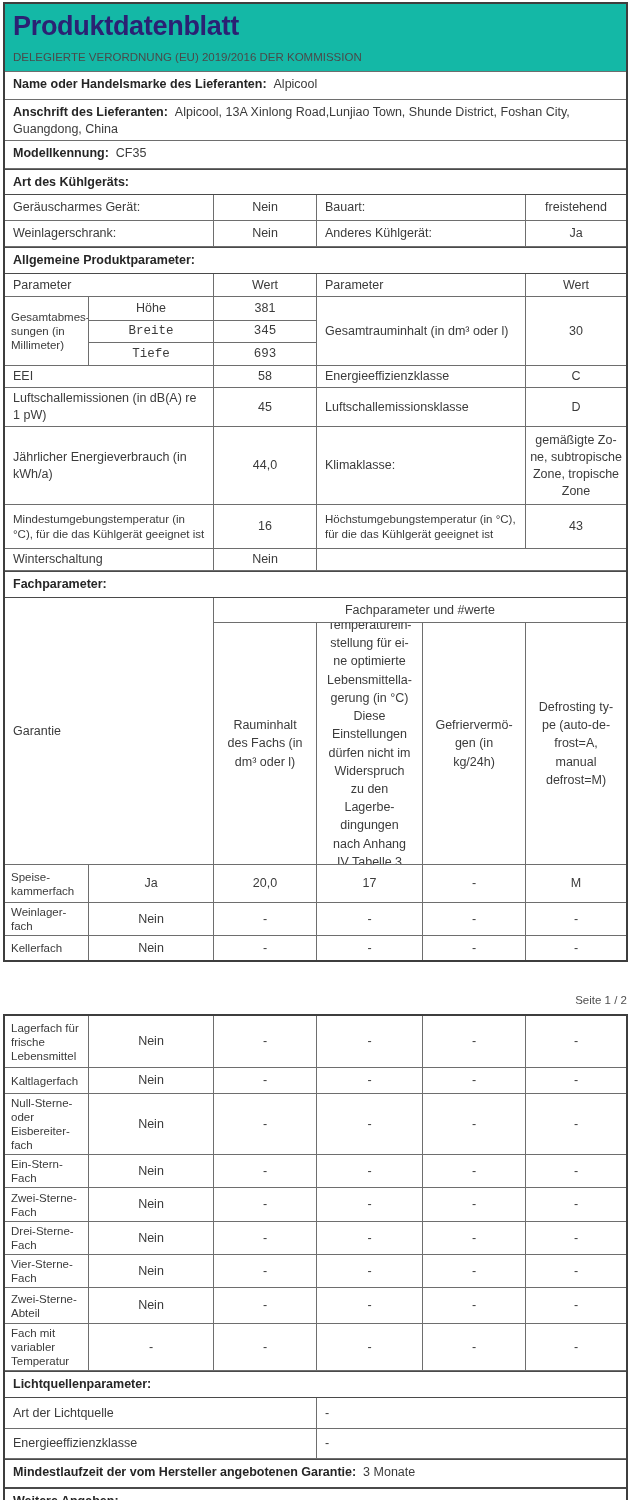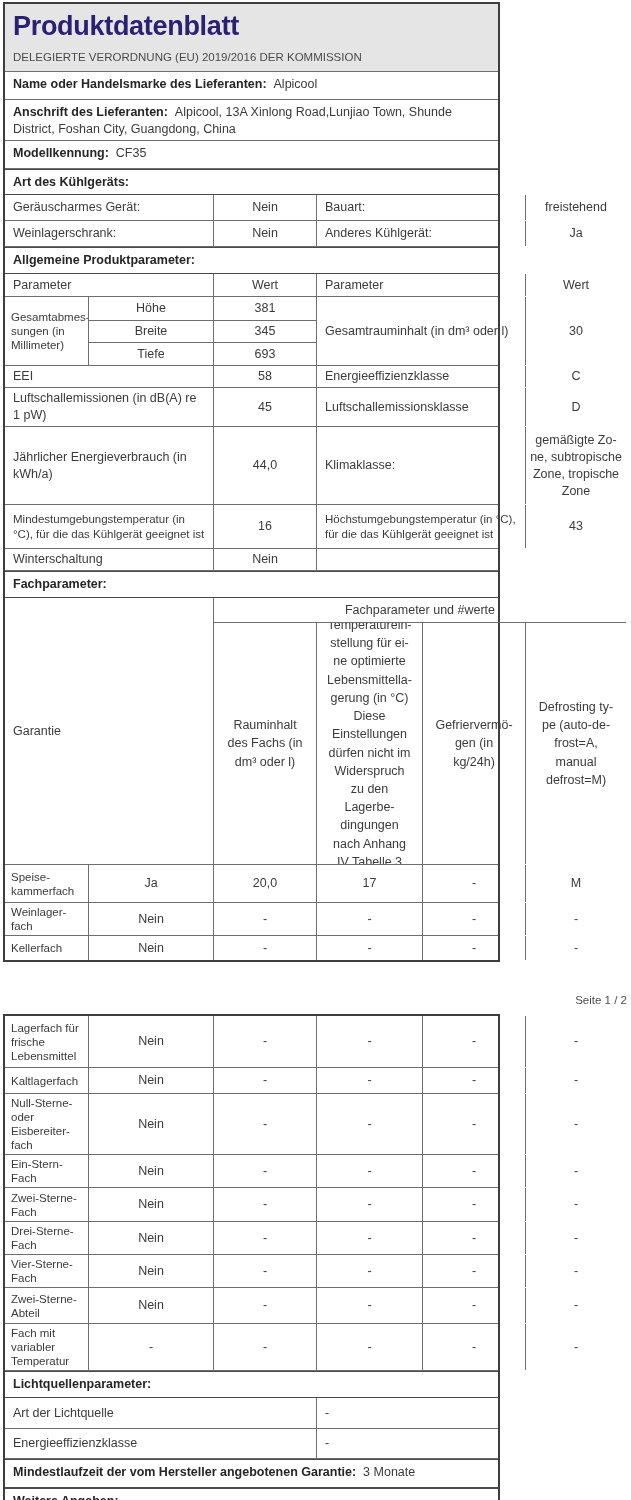--- a/index.html
+++ b/index.html
@@ -2,39 +2,39 @@
 <html><head>
 <meta charset="utf-8">
 <style>
   html,body{margin:0;padding:0;}
   body{
     width:631px;height:1500px;overflow:hidden;background:#ffffff;
     font-family:"Liberation Sans","DejaVu Sans",sans-serif;
     font-size:12.5px;line-height:17px;color:#3b3b3b;
   }
   .page-box{
-    margin:0 3px;width:497px;box-sizing:border-box;
-    border:2px solid #3e3e3e;background:#e5e5e5;
+    margin:0 3px;width:625px;box-sizing:border-box;
+    border:2px solid #3e3e3e;background:#14b8a6;
   }
   .box1{margin-top:2px;}
   .t-row{display:grid;box-sizing:border-box;border-bottom:1px solid #6e6e6e;background:#fff;}
   .t-row.last{border-bottom:none;}
   .cols4{grid-template-columns:208px 103px 209px 101px;}
   .cols6{grid-template-columns:83px 125px 103px 106px 103px 101px;}
   .cols2{grid-template-columns:311px 310px;text-align:center;}
   .colsW{grid-template-columns:208px 103px 310px;}
   .colsDims{grid-template-columns:83px 125px 103px 209px 101px;grid-template-rows:23px 22px 23px;}
   .colsFH{grid-template-columns:208px 103px 106px 103px 101px;grid-template-rows:25px 241px;}
   .cell{
     box-sizing:border-box;display:flex;align-items:center;
     padding:2px 8px;overflow:hidden;overflow-wrap:break-word;min-width:0;
   }
   .cell + .cell{border-left:1px solid #6e6e6e;}
   .val{justify-content:center;text-align:center;padding:2px 3px;}
-  .bt{border-top:1px solid #6e6e6e;}
+  .bt{border-top:1px solid #6e6e6e;font-family:Liberation Mono, monospace;}
   .bold{font-weight:bold;color:#262626;}
   .sec-row{border-top:1px solid #4a4a4a;border-bottom:1px solid #4a4a4a;}
   .sec-row .cell{font-weight:bold;color:#262626;}
   .inline-pair .cell{display:block;padding-top:4px;}
   .lbl-sm{font-size:11.5px;line-height:14.5px;}
   .fach-name{font-size:11.5px;line-height:14px;padding:2px 4px 2px 6px;}
   .fach-head .cell{justify-content:center;text-align:center;padding:3px 10px;line-height:18.2px;}
   .fach-head .fachtyp-cell{justify-content:flex-start;text-align:left;padding-left:8px;grid-row:1/3;grid-column:1;line-height:17px;}
   .span-head{grid-row:1;grid-column:2/6;border-bottom:1px solid #6e6e6e;}
   .fach-colhead{grid-row:2;}

